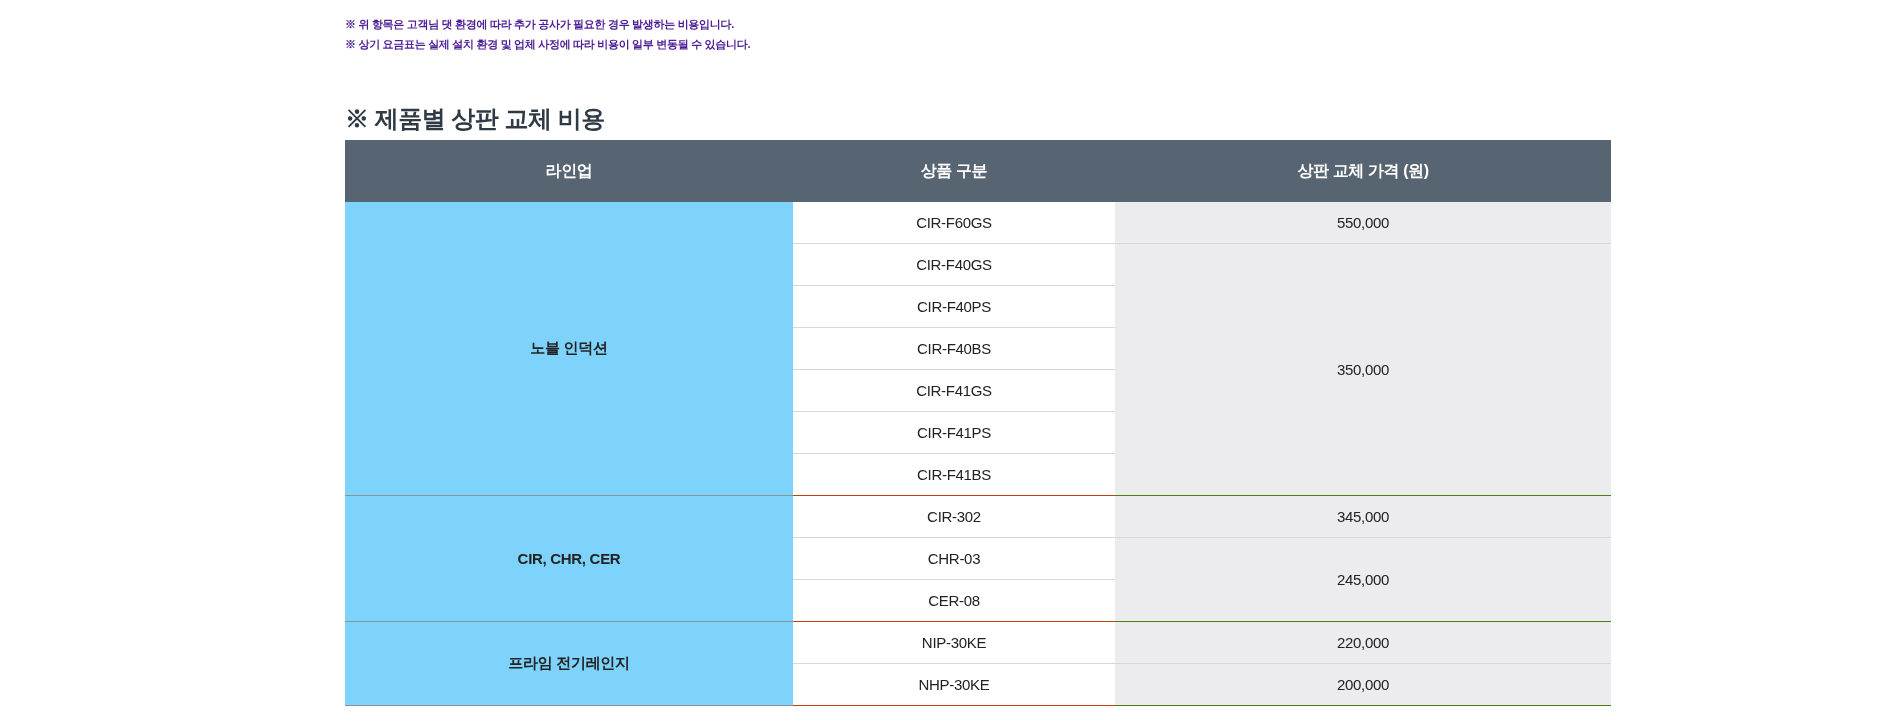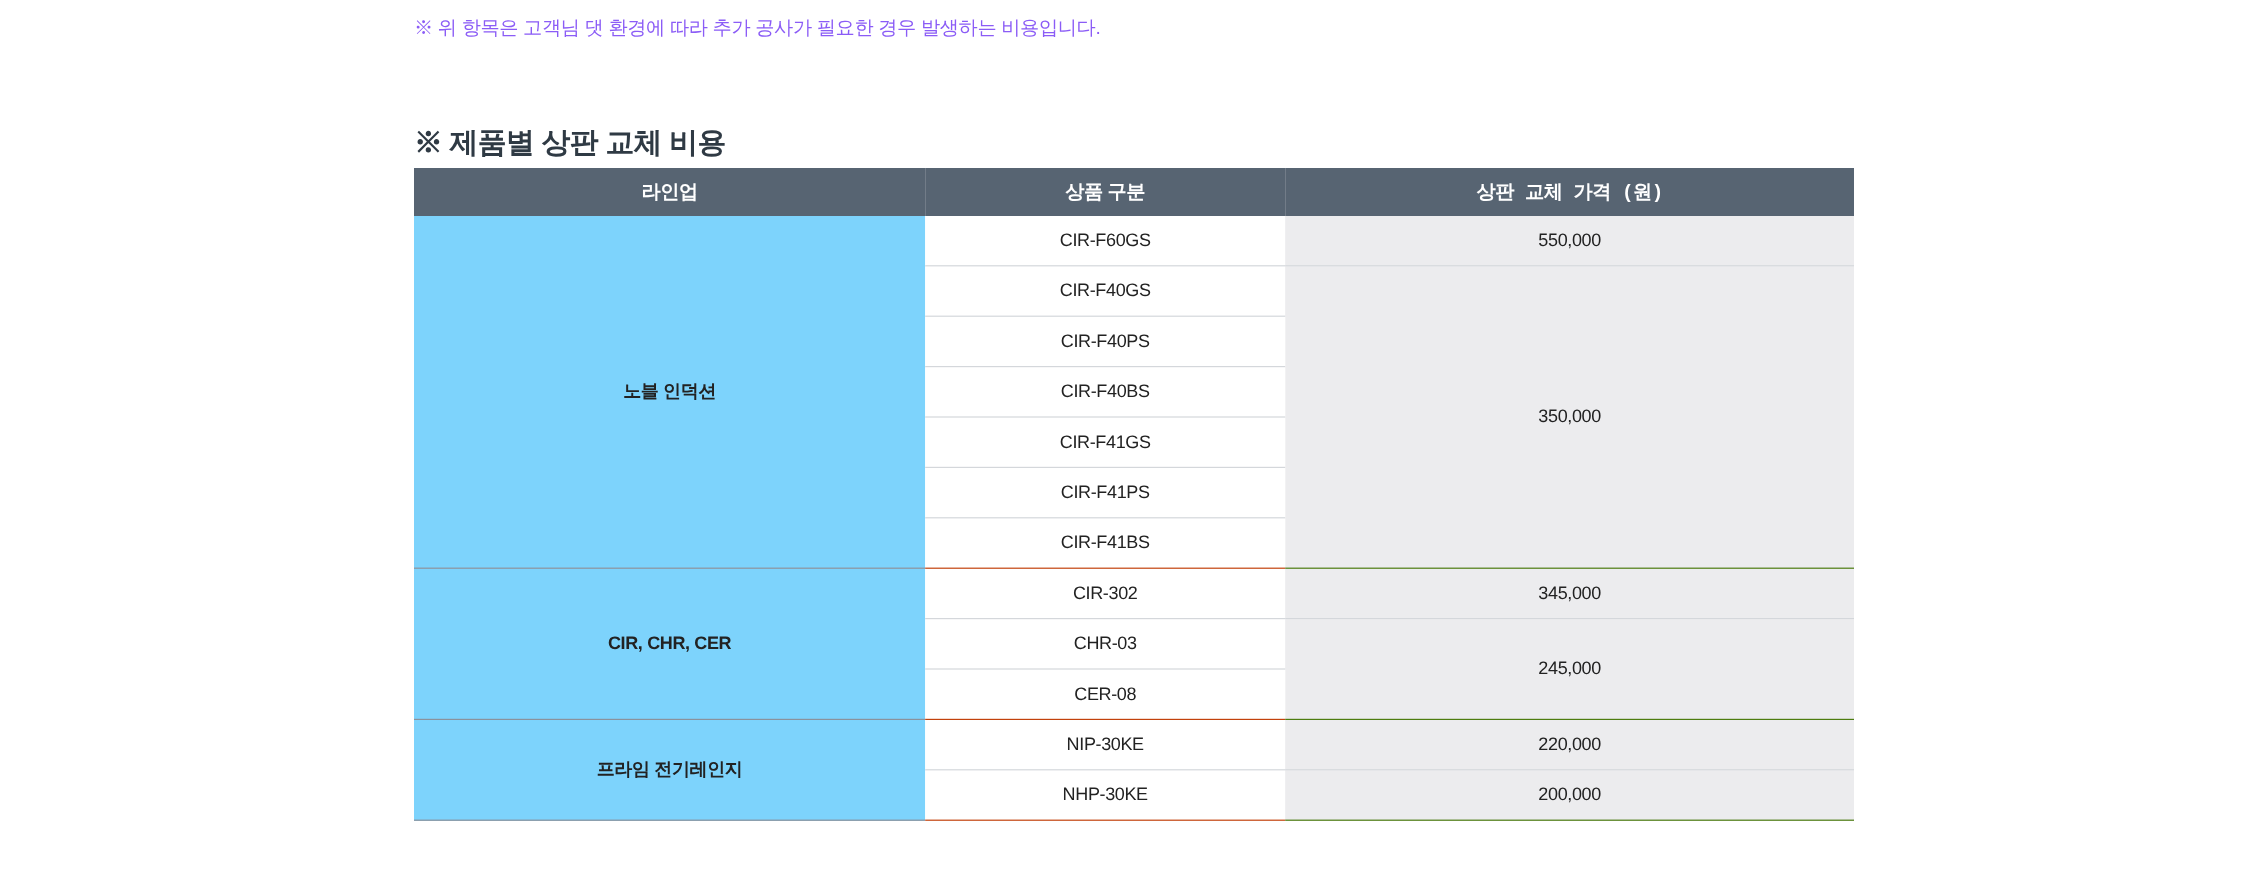--- a/index.html
+++ b/index.html
@@ -17,25 +17,26 @@
     height: 724px;
     box-sizing: border-box;
   }
   .notes {
     position: absolute;
     left: 345px;
     top: 14px;
     width: 900px;
   }
   .note-line {
-    font-size: 16px;
+    font-size: 11px;
     line-height: 20px;
-    color: #8b5cf6;
+    color: #4c1d95;
     letter-spacing: -0.3px;
     white-space: nowrap;
+    font-weight: bold;
   }
   .section-title {
     position: absolute;
     left: 345px;
     top: 103px;
     font-size: 24px;
     font-weight: bold;
     color: #2f3a44;
     letter-spacing: -0.5px;
   }
@@ -51,25 +52,25 @@
     table-layout: fixed;
   }
   table.cost-table th {
     background: #576472;
     color: #ffffff;
     font-size: 16px;
     font-weight: bold;
     height: 40px;
     letter-spacing: -0.4px;
     border: none;
-    padding: 0;
+    padding: 11px;
   }
   table.cost-table th.col-lineup { width: 426px; }
   table.cost-table th.col-model  { width: 300px; }
-  table.cost-table th.col-price  { width: 474px; font-family: Liberation Mono, monospace; }
+  table.cost-table th.col-price  { width: 474px; }
 
   table.cost-table td {
     font-size: 15px;
     text-align: center;
     height: 41px;
     padding: 0;
     letter-spacing: -0.3px;
     color: #222;
   }
   td.lineup {
@@ -95,20 +96,21 @@
   }
   tr.last td { border-bottom: 1px solid #8a929c; }
 </style>
 </head>
 <body>
 
 <div class="page">
 
   <div class="notes">
     <div class="note-line">※ 위 항목은 고객님 댓 환경에 따라 추가 공사가 필요한 경우 발생하는 비용입니다.</div>
+    <div class="note-line">※ 상기 요금표는 실제 설치 환경 및 업체 사정에 따라 비용이 일부 변동될 수 있습니다.</div>
   </div>
 
   <div class="section-title">※ 제품별 상판 교체 비용</div>
 
   <div class="table-wrap">
     <table class="cost-table">
       <thead>
         <tr>
           <th class="col-lineup">라인업</th>
           <th class="col-model">상품 구분</th>

